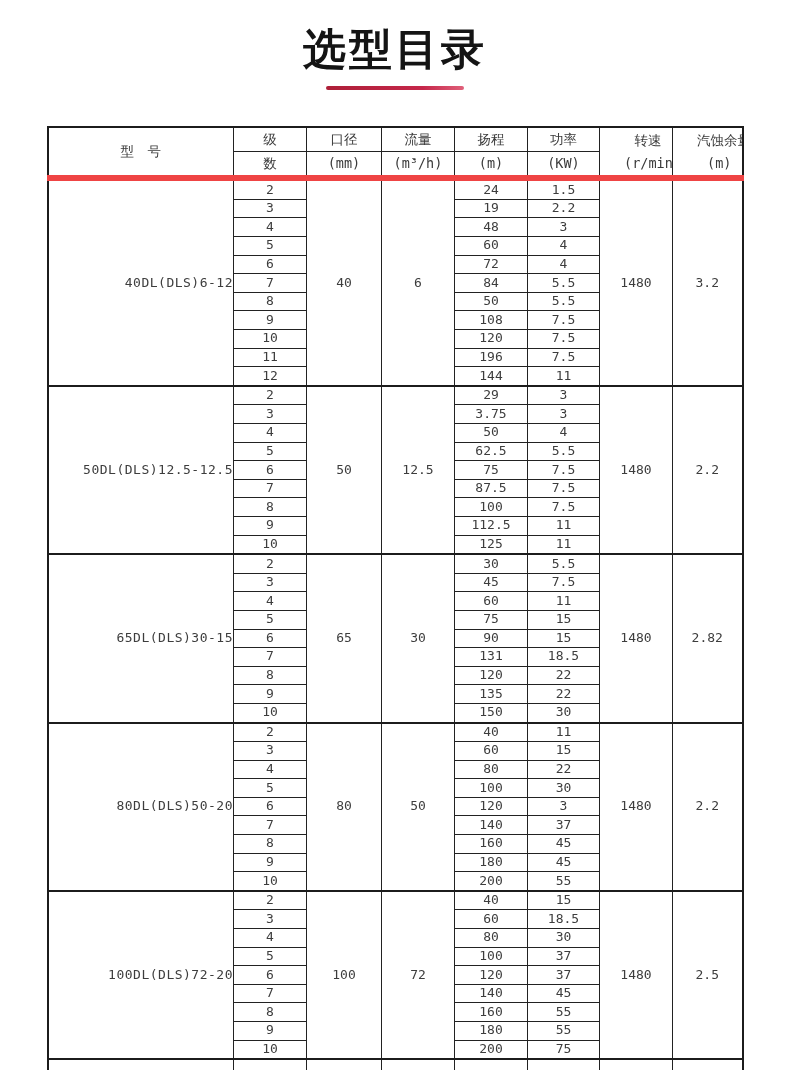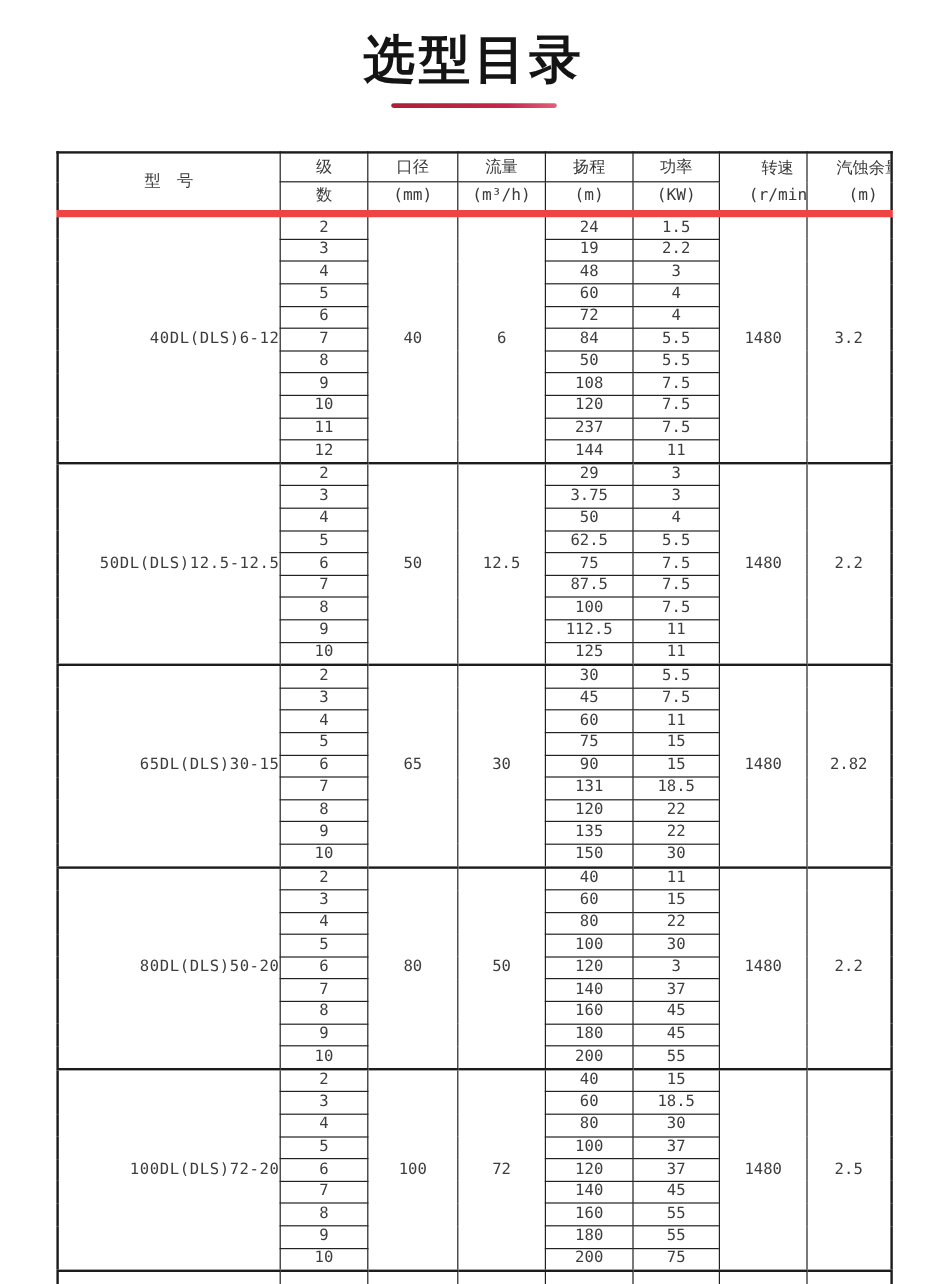--- a/index.html
+++ b/index.html
@@ -131,21 +131,21 @@
           <td>108</td>
           <td>7.5</td>
         </tr>
         <tr>
           <td>10</td>
           <td>120</td>
           <td>7.5</td>
         </tr>
         <tr>
           <td>11</td>
-          <td>237</td>
+          <td>196</td>
           <td>7.5</td>
         </tr>
         <tr>
           <td>12</td>
           <td>144</td>
           <td>11</td>
         </tr>
         <tr class="block-start">
           <td rowspan="9" class="model">50DL(DLS)12.5-12.5</td>
           <td>2</td>

